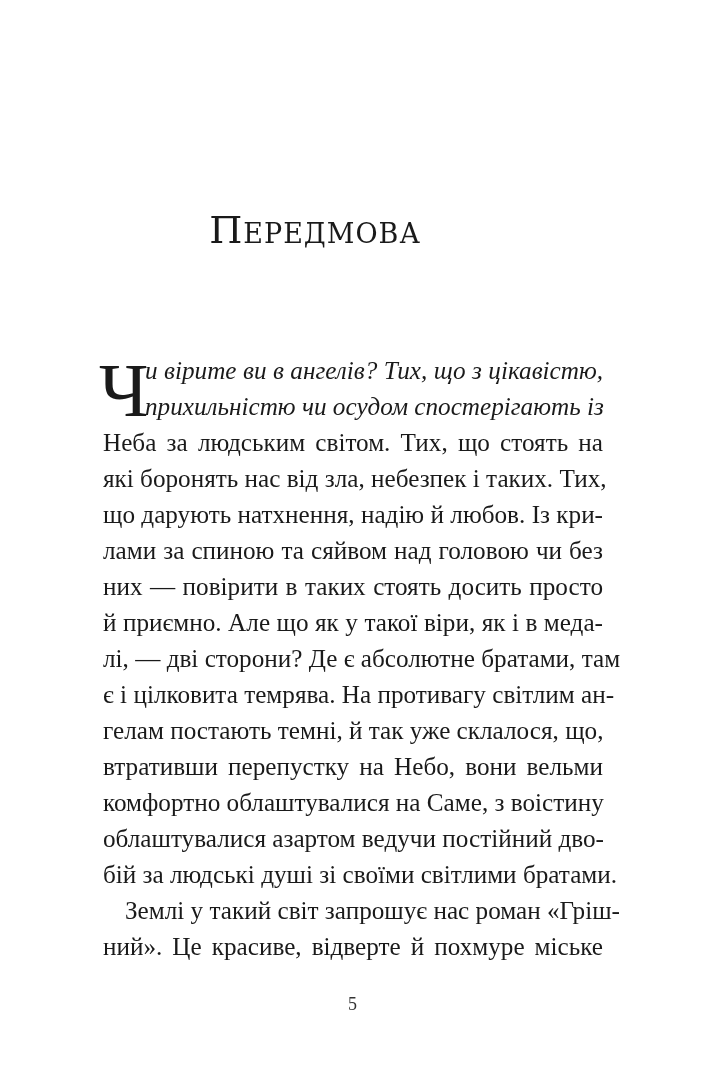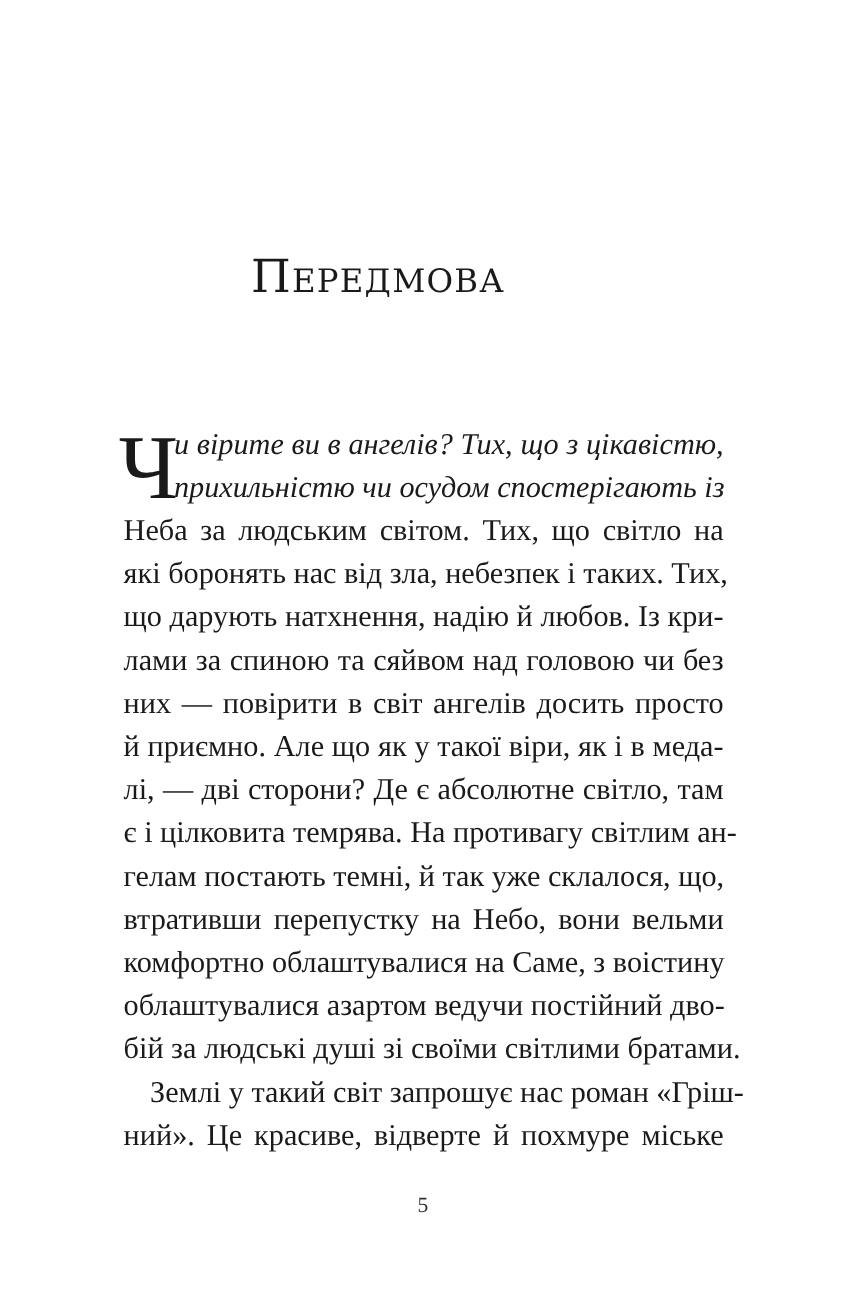--- a/index.html
+++ b/index.html
@@ -31,27 +31,27 @@
 </head>
 <body>
 
 <div class="page">
   <div class="title">Передмова</div>
 
   <div class="body">
     <span class="dropcap">Ч</span>
     <span class="line dropped">и вірите ви в ангелів? Тих, що з цікавістю,</span>
     <span class="line dropped">прихильністю чи осудом спостерігають із</span>
-    <span class="line">Неба за людським світом. Тих, що світло на</span>
+    <span class="line">Неба за людським світом. Тих, що стоять на</span>
     <span class="line">які боронять нас від зла, небезпек і таких. Тих,</span>
     <span class="line">що дарують натхнення, надію й любов. Із кри-</span>
     <span class="line">лами за спиною та сяйвом над головою чи без</span>
-    <span class="line">них — повірити в світ ангелів досить просто</span>
+    <span class="line">них — повірити в таких стоять досить просто</span>
     <span class="line">й приємно. Але що як у такої віри, як і в меда-</span>
-    <span class="line">лі, — дві сторони? Де є абсолютне світло, там</span>
+    <span class="line">лі, — дві сторони? Де є абсолютне братами, там</span>
     <span class="line">є і цілковита темрява. На противагу світлим ан-</span>
     <span class="line">гелам постають темні, й так уже склалося, що,</span>
     <span class="line">втративши перепустку на Небо, вони вельми</span>
     <span class="line">комфортно облаштувалися на Саме, з воістину</span>
     <span class="line">облаштувалися азартом ведучи постійний дво-</span>
     <span class="line last">бій за людські душі зі своїми світлими братами.</span>
     <span class="line indent">Землі у такий світ запрошує нас роман «Гріш-</span>
     <span class="line">ний». Це красиве, відверте й похмуре міське</span>
   </div>
 

